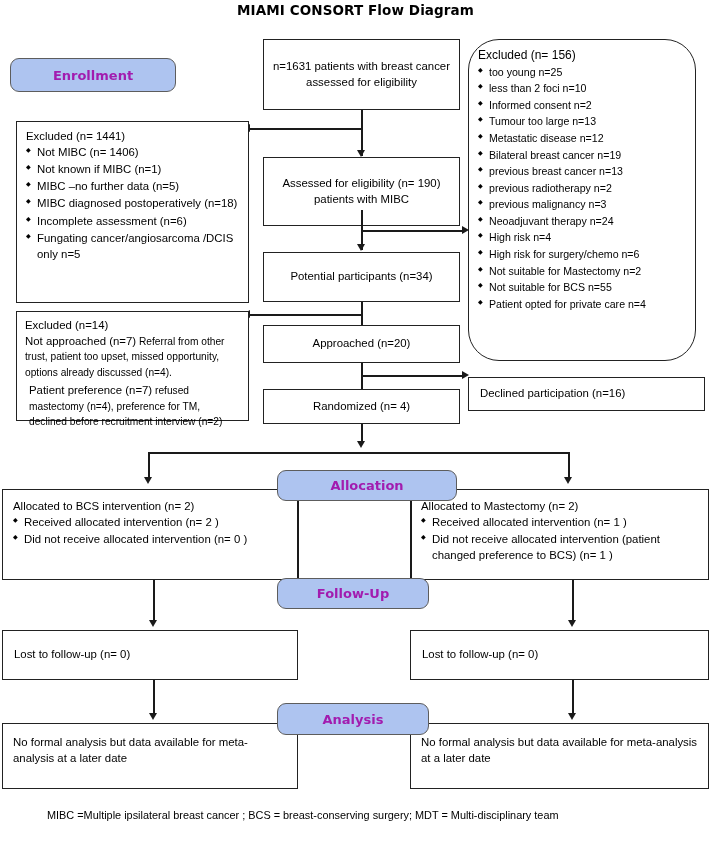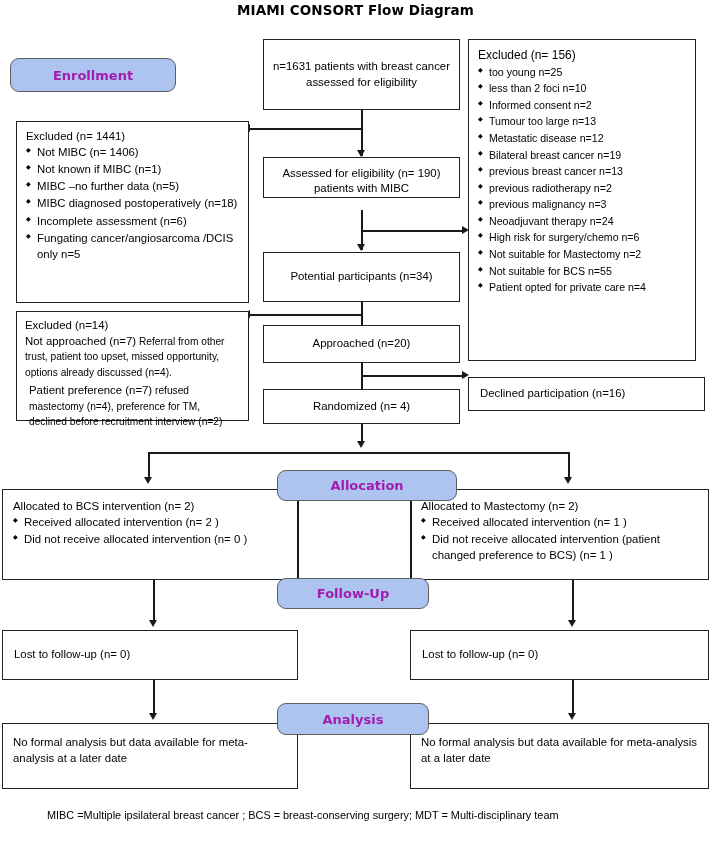--- a/index.html
+++ b/index.html
@@ -125,41 +125,42 @@
     <ul class="bul tight">
       <li>Not MIBC (n= 1406)</li>
       <li>Not known if MIBC (n=1)</li>
       <li>MIBC –no further data (n=5)</li>
       <li>MIBC diagnosed postoperatively (n=18)</li>
       <li>Incomplete assessment (n=6)</li>
       <li>Fungating cancer/angiosarcoma /DCIS only n=5</li>
     </ul>
   </div>
 
-  <div class="abs box" style="left:468px;top:39px;width:228px;height:322px;padding:7px 9px;">
+  <div class="abs box" style="left:468px;top:39px;width:228px;height:322px;padding:7px 9px;border-radius:31px;">
     <p class="hdr" style="font-size:12px;">Excluded (n= 156)</p>
     <ul class="bul" style="font-size:10.6px;line-height:1.52;">
       <li>too young n=25</li>
       <li> less than 2 foci n=10</li>
       <li>Informed consent n=2</li>
       <li>Tumour too large n=13</li>
       <li>Metastatic disease n=12</li>
       <li>Bilateral breast cancer n=19</li>
       <li>previous breast cancer n=13</li>
       <li>previous radiotherapy n=2</li>
       <li>previous malignancy n=3</li>
       <li>Neoadjuvant therapy n=24</li>
+      <li>High risk n=4</li>
       <li>High risk for surgery/chemo n=6</li>
       <li>Not suitable for Mastectomy n=2</li>
       <li>Not suitable for BCS n=55</li>
       <li>Patient opted for private care n=4</li>
     </ul>
   </div>
 
-  <div class="abs box center" style="left:263px;top:157px;width:197px;height:41px;align-items:flex-end;">
+  <div class="abs box center" style="left:263px;top:157px;width:197px;height:69px;">
     <span>Assessed for eligibility (n= 190) patients with MIBC</span>
   </div>
 
   <div class="abs vl" style="left:361px;top:210px;height:40px;"></div>
   <div class="abs hl" style="left:361px;top:230px;width:104px;"></div>
   <div class="abs arw-r" style="left:462px;top:226px;"></div>
   <div class="abs arw-d" style="left:357px;top:244px;"></div>
 
   <div class="abs box center" style="left:263px;top:252px;width:197px;height:50px;">
     <span>Potential participants (n=34)</span>

